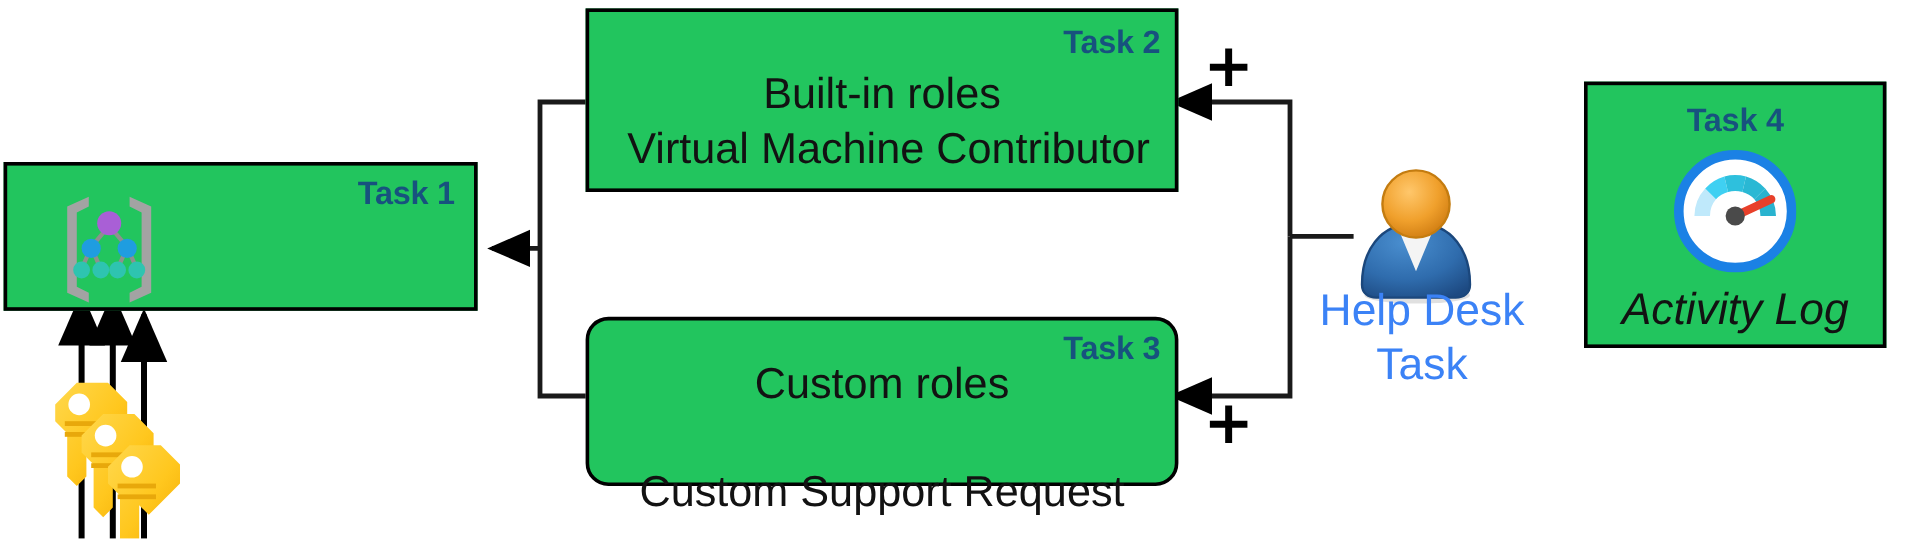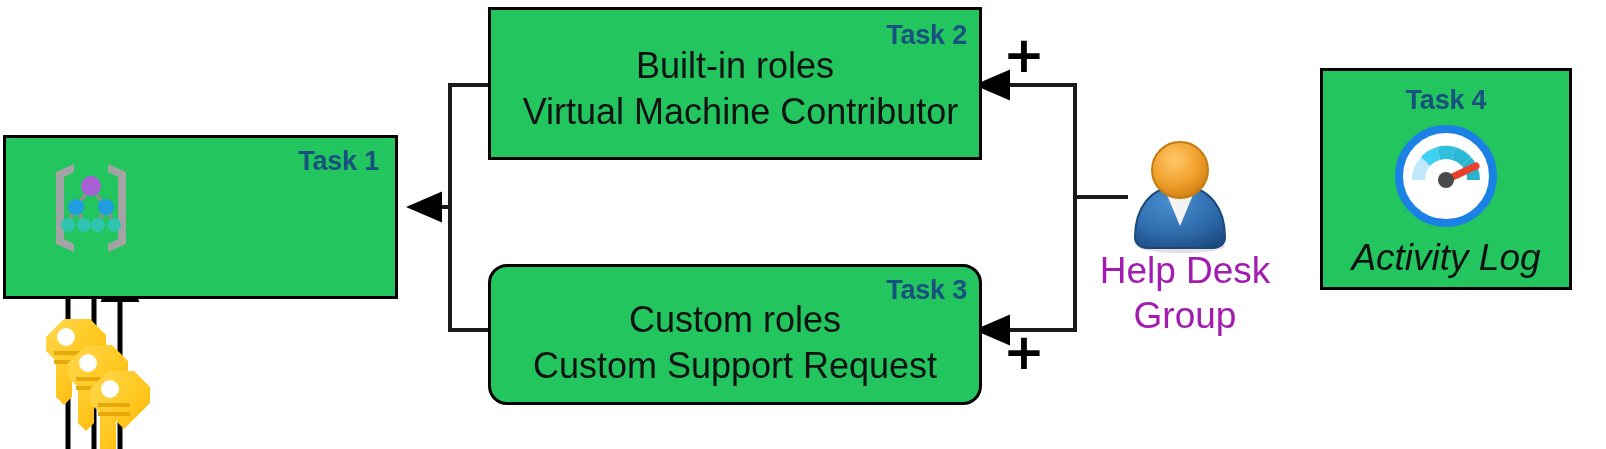--- a/index.html
+++ b/index.html
@@ -39,21 +39,21 @@
     left: 0;
     right: 0;
     text-align: center;
     color: #121212;
     font-size: 36px;
     line-height: 1.28;
     white-space: pre;
   }
 
   
-  #task1-box { left: 3px; top: 135px; width: 395px; height: 164px; }
+  #task1-box { left: 3px; top: 135px; width: 395px; height: 124px; }
   #task1-tag { right: 16px; top: 8px; }
   #task1-label { top: 48px; left: 150px; right: 0; text-align: left; font-size: 39px; }
 
   
   #task2-box { left: 488px; top: 7px; width: 494px; height: 153px; }
   #task2-tag { right: 12px; top: 10px; }
   #task2-lines { top: 33px; }
 
   
   #task3-box { left: 488px; top: 264px; width: 494px; height: 141px; border-radius: 19px; }
@@ -67,23 +67,23 @@
     position: absolute; left: 0; right: 0; text-align: center;
     bottom: 8px; font-size: 37px; color: #121212; white-space: nowrap; font-style: italic;
   }
   #task4-icon { position: absolute; left: 50%; transform: translateX(-50%); top: 54px; }
 
   
   #mg-icon { position: absolute; left: 48px; top: 160px; }
   #keys-icon { position: absolute; left: 28px; top: 305px; }
   #person-icon { position: absolute; left: 1125px; top: 140px; }
   #person-label {
-    position: absolute; left: 1060px; top: 248px; width: 250px;
+    position: absolute; left: 1060px; top: 236px; width: 250px;
     text-align: center; font-size: 37px; line-height: 1.22;
-    color: #a21caf; white-space: pre;
+    color: #3b82f6; white-space: pre;
   }
 
   
   #wires { position: absolute; left: 0; top: 0; width: 1606px; height: 449px; }
 
   .plus-sign {
     position: absolute;
     font-size: 50px;
     font-weight: bold;
     color: #000000;
@@ -176,31 +176,31 @@
         <path d="M18,32 L36,14 L62,14 L78,30 L78,46 L52,72 L44,64 L44,92 L36,100 L28,92 L28,56 L18,46 Z" fill="url(#kg)"></path>
         <circle cx="38" cy="32" r="9" fill="#ffffff"></circle>
         <rect x="26" y="46" width="32" height="4" fill="#e8a80b"></rect>
         <rect x="26" y="55" width="32" height="4" fill="#e8a80b"></rect>
       </g>
     </svg>
   </span>
 
   <div class="task-box" id="task2-box">
     <span class="task-tag" id="task2-tag">Task 2</span>
-    <div id="task2-lines" style="position:absolute;left:0;right:0;">
+    <div id="task2-lines" style="position:absolute;left:0;right:0;margin-top:12px;">
       <div class="box-text" style="position:relative;">Built-in roles</div>
       <div class="box-text" style="position:relative;padding-left:11px;">Virtual Machine Contributor</div>
     </div>
   </div>
 
   <div class="task-box" id="task3-box">
     <span class="task-tag" id="task3-tag">Task 3</span>
     <div id="task3-lines" style="position:absolute;left:0;right:0;">
       <div class="box-text" style="position:relative;">Custom roles</div>
-      <div class="box-text" style="position:relative;">Custom Support Request</div>
+      <div class="box-text" style="position:relative;margin-top:44px;">Custom Support Request</div>
     </div>
   </div>
 
   <span class="plus-sign" id="plus-top">+</span>
   <span class="plus-sign" id="plus-bottom">+</span>
 
   <span id="person-icon">
     <svg width="110" height="115" viewBox="0 0 110 115" xmlns="http://www.w3.org/2000/svg">
       <defs>
         <radialGradient id="headg" cx="40%" cy="32%" r="72%">
@@ -213,21 +213,21 @@
           <stop offset="60%" stop-color="#2f6cad"></stop>
           <stop offset="100%" stop-color="#1d4a82"></stop>
         </radialGradient>
       </defs>
       <ellipse cx="56" cy="106" rx="44" ry="7" fill="#000000" opacity="0.12"></ellipse>
       <path d="M55,46 C24,46 10,70 10,97 C10,104 15,108 22,108 L88,108 C95,108 100,104 100,97 C100,70 86,46 55,46 Z" fill="url(#bodyg)" stroke="#1b477c" stroke-width="2"></path>
       <path d="M40,50 L55,86 L70,50 L62,46 L55,58 L48,46 Z" fill="#f4f4f4"></path>
       <circle cx="55" cy="30" r="28" fill="url(#headg)" stroke="#c47c10" stroke-width="2"></circle>
     </svg>
   </span>
-  <div id="person-label"><span>Help Desk</span><br><span>Group</span></div>
+  <div id="person-label"><span>Help Desk</span><br><span>Task</span></div>
 
   <div class="task-box" id="task4-box">
     <span class="task-tag" id="task4-tag">Task 4</span>
 
     <span id="task4-icon">
       <svg width="102" height="102" viewBox="0 0 102 102" xmlns="http://www.w3.org/2000/svg">
         <circle cx="51" cy="51" r="47" fill="#ffffff" stroke="#1b81e5" stroke-width="8"></circle>
         <g transform="translate(51,55)">
           <path d="M-34,0 A34,34 0 0 1 -25,-23 L-16,-14 A21,21 0 0 0 -21,0 Z" fill="#bfe9fb"></path>
           <path d="M-25,-23 A34,34 0 0 1 -9,-33 L-6,-20 A21,21 0 0 0 -16,-14 Z" fill="#3fd0f2"></path>

